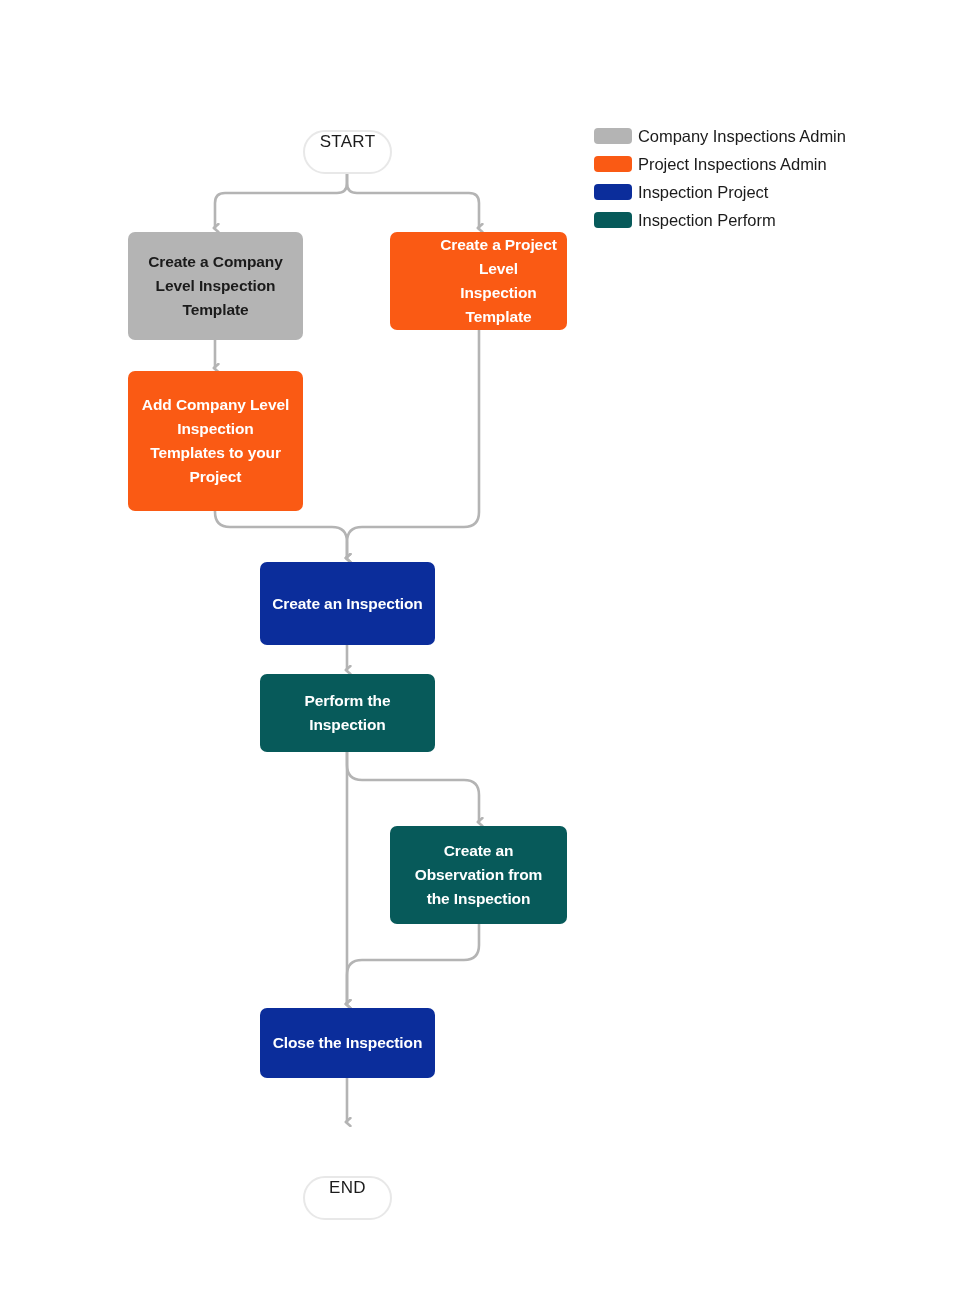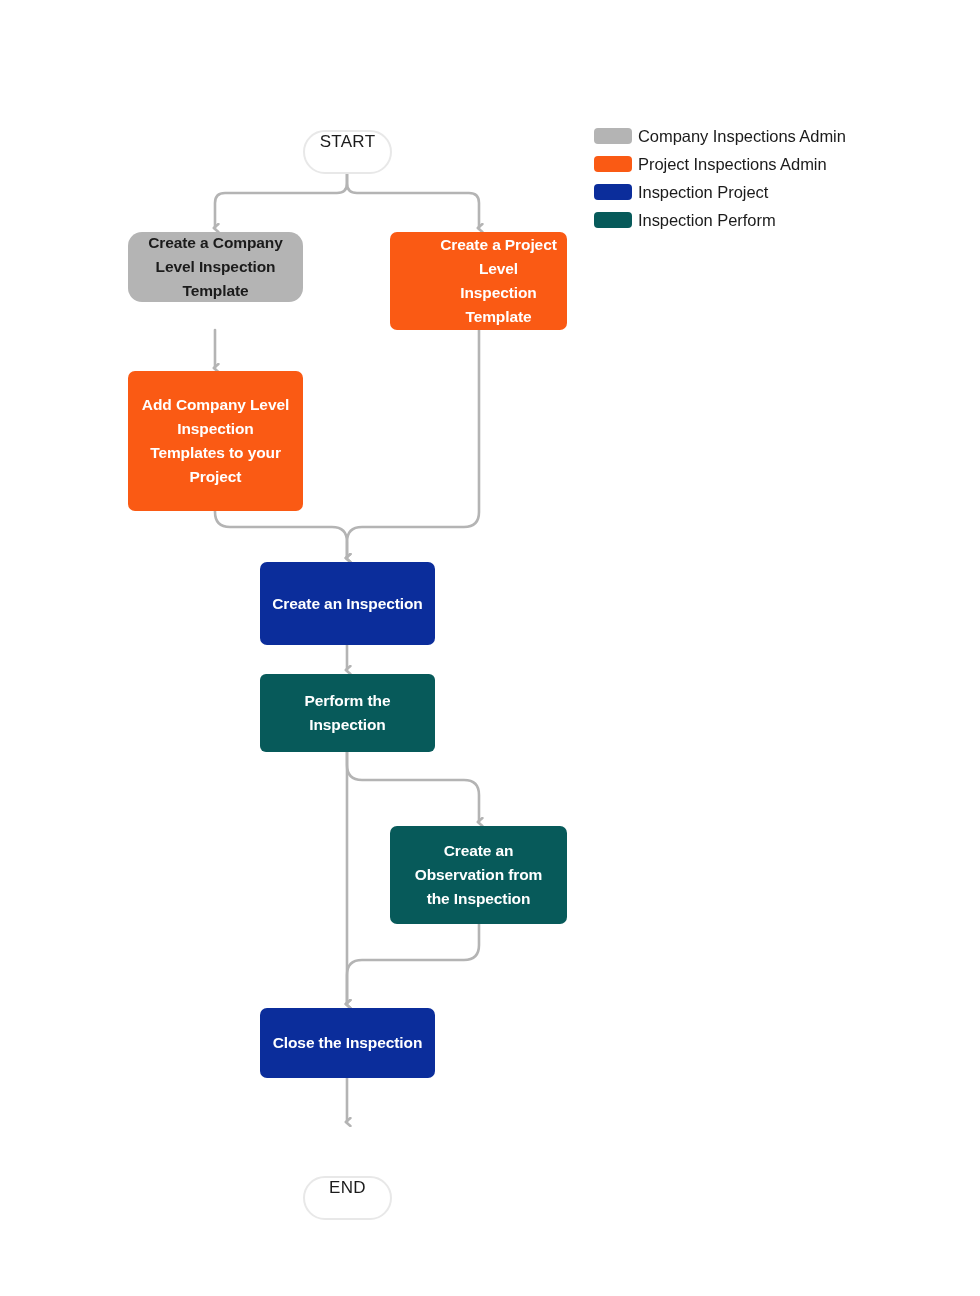--- a/index.html
+++ b/index.html
@@ -118,21 +118,21 @@
       <path d="M479,924 L479,945 Q479,960 464,960 L362,960 Q347,960 347,975 L347,1004" marker-end="url(#arrowhead)"></path>
 
       <path d="M347,1078 L347,1122" marker-end="url(#arrowhead)"></path>
     </g>
   </svg>
 
   <div class="terminator" style="left:303px; top:130px; width:89px; height:44px;">
     <span>START</span>
   </div>
 
-  <div class="node" style="left:128px; top:232px; width:175px; height:70px; background:#b4b4b4; color:#1b1b1b;border-radius:14px;">
+  <div class="node" style="left:128px; top:232px; width:175px; height:108px; background:#b4b4b4; color:#1b1b1b;">
     <span class="node-label">Create a Company
 Level Inspection
 Template</span>
   </div>
 
   <div class="node" style="left:390px; top:232px; width:177px; height:98px; background:#fa5a14; color:#ffffff;padding-left:40px;">
     <span class="node-label">Create a Project
 Level Inspection
 Template</span>
   </div>
@@ -141,21 +141,21 @@
     <span class="node-label">Add Company Level
 Inspection
 Templates to your
 Project</span>
   </div>
 
   <div class="node" style="left:260px; top:562px; width:175px; height:83px; background:#0b2d9b; color:#ffffff;">
     <span class="node-label">Create an Inspection</span>
   </div>
 
-  <div class="node" style="left:260px; top:674px; width:175px; height:78px; background:#075a5a; color:#ffffff;border-radius:6px;">
+  <div class="node" style="left:260px; top:674px; width:175px; height:78px; background:#075a5a; color:#ffffff;">
     <span class="node-label">Perform the
 Inspection</span>
   </div>
 
   <div class="node" style="left:260px; top:1008px; width:175px; height:70px; background:#0b2d9b; color:#ffffff;">
     <span class="node-label">Close the Inspection</span>
   </div>
 
   <div class="node" style="left:390px; top:826px; width:177px; height:98px; background:#075a5a; color:#ffffff;">
     <span class="node-label">Create an

